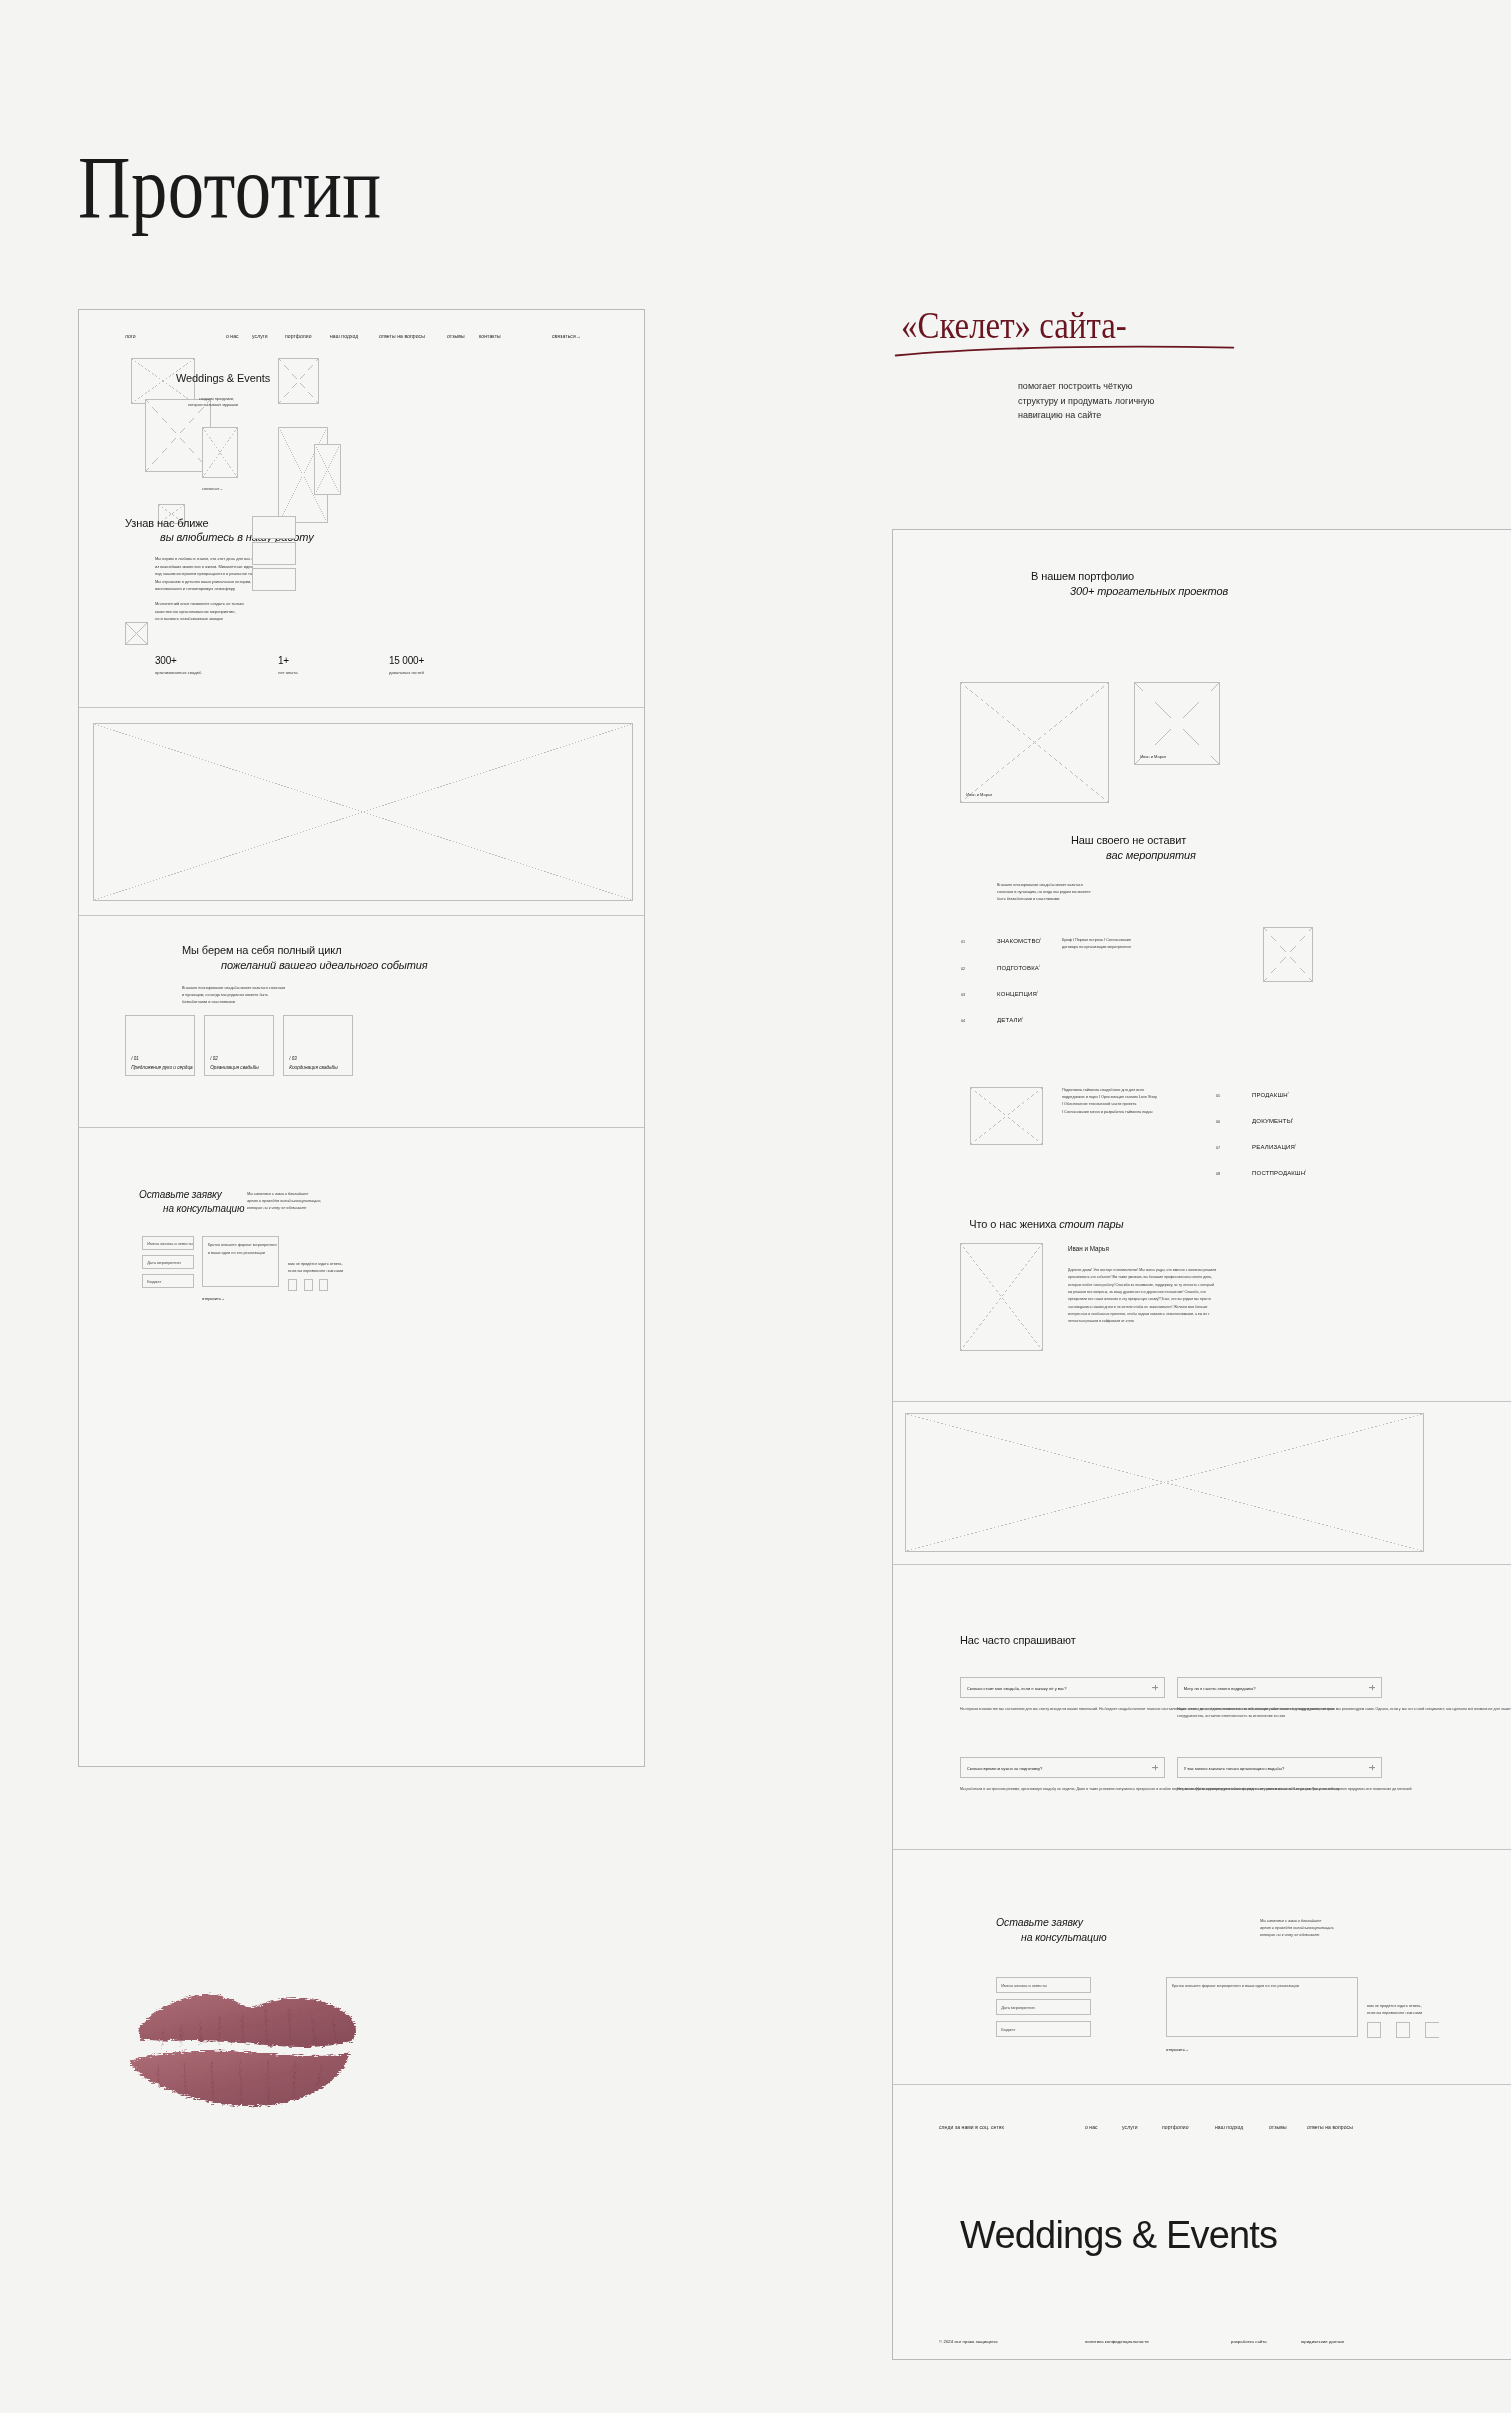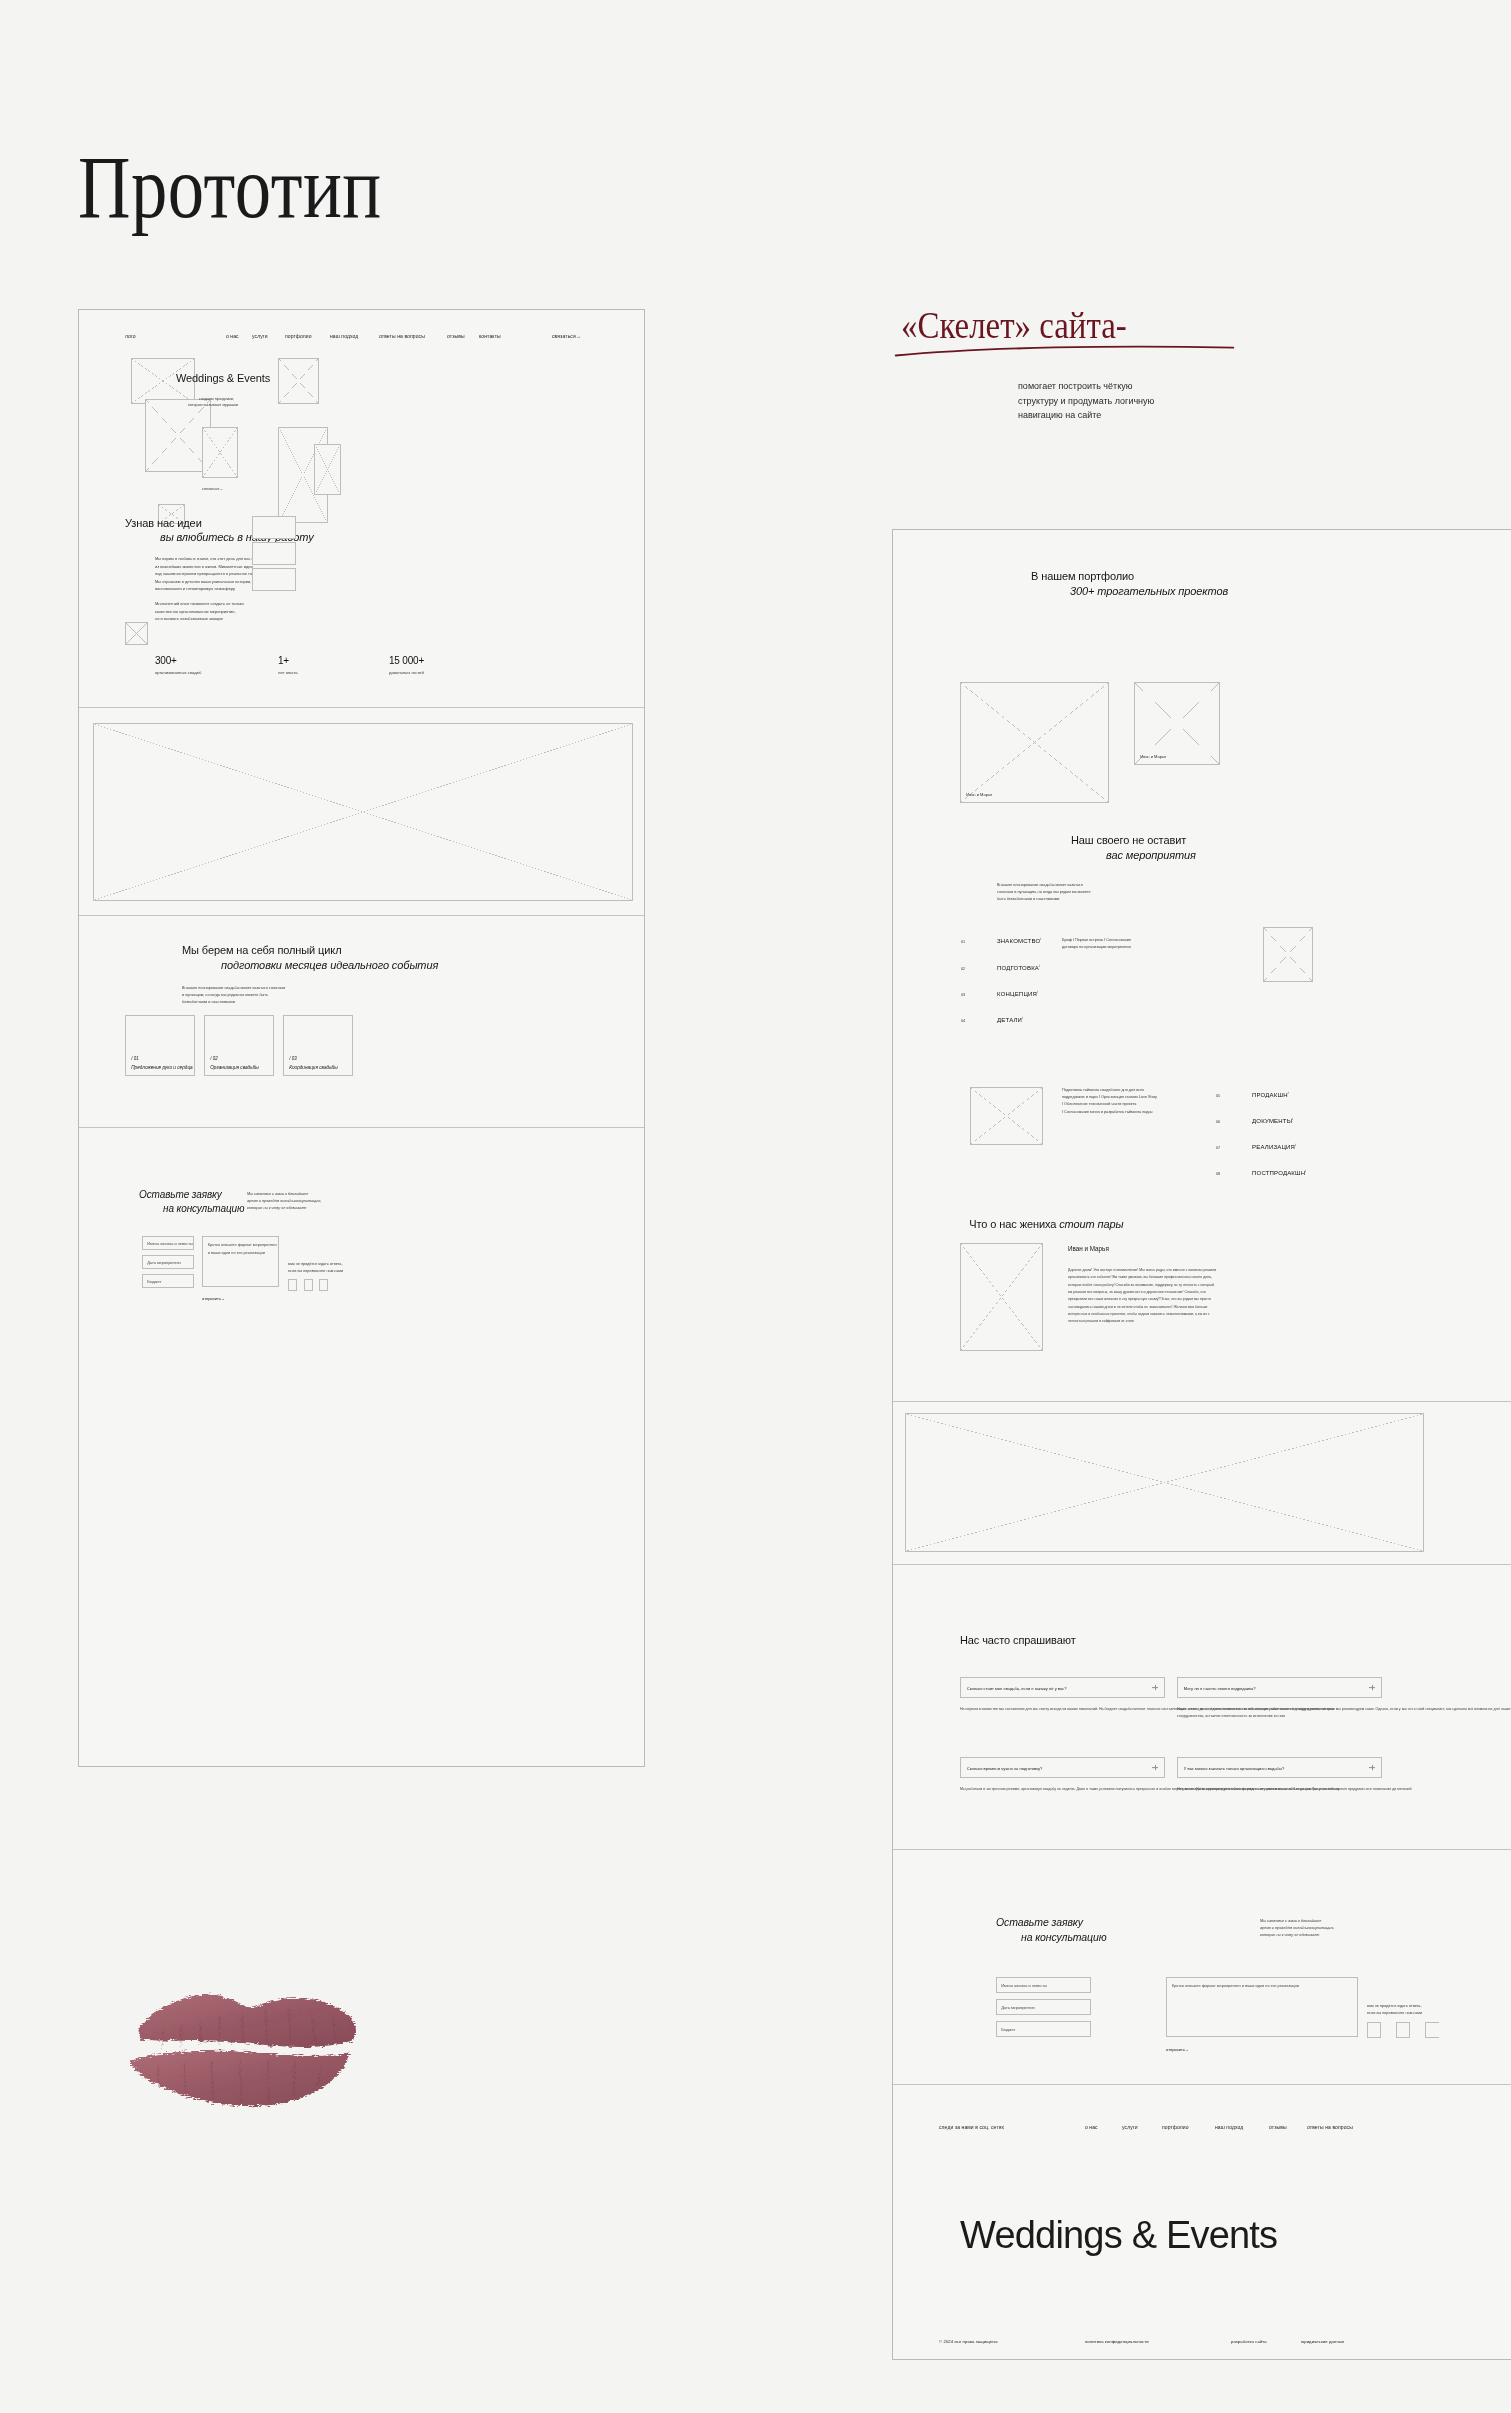--- a/index.html
+++ b/index.html
@@ -164,21 +164,21 @@
   <div class="ph" style="left:79px; top:194px; width:27px; height:20px;"></div>
   <div class="ph" style="left:199px; top:48px; width:41px; height:46px;"></div>
   <div class="ph" style="left:199px; top:117px; width:50px; height:96px;"></div>
   <div class="ph" style="left:235px; top:134px; width:27px; height:51px;"></div>
 
   <div class="t h-reg" style="left:97px; top:62px;">Weddings &amp; Events</div>
   <div class="t micro" style="left:120px; top:86px;">создаем праздники,</div>
   <div class="t micro" style="left:109px; top:92px;">которые вызывают мурашки</div>
   <div class="t micro" style="left:123px; top:176px;">связаться→</div>
 
-  <div class="t h-reg" style="left:46px; top:207px;">Узнав нас идеи</div>
+  <div class="t h-reg" style="left:46px; top:207px;">Узнав нас ближе</div>
   <div class="t h-ital" style="left:81px; top:221px;">вы влюбитесь в нашу работу</div>
   <div class="t body-xs" style="left:76px; top:245px;">Мы верим в любовь и знаем, что этот день для вас один
 из важнейших моментов в жизни. Мимолётные идеи
 под нашим контролем превращаются в реальное торжество.
 Мы отражаем в деталях ваши уникальные истории, создавая
 воспоминания и неповторимую атмосферу</div>
   <div class="t body-xs" style="left:76px; top:290px;">Многолетний опыт позволяет создать не только
 качественно организованное мероприятие,
 но и вызвать незабываемые эмоции</div>
 
@@ -192,21 +192,21 @@
   <div class="t stat-num" style="left:199px; top:345px;">1+</div>
   <div class="t stat-cap" style="left:199px; top:360px;">лет опыта</div>
   <div class="t stat-num" style="left:310px; top:345px;">15 000+</div>
   <div class="t stat-cap" style="left:310px; top:360px;">довольных гостей</div>
 
   <div class="band" style="top:397px;"></div>
   <div class="ph" style="left:13.6px; top:413px; width:540px; height:178px;"></div>
   <div class="band" style="top:605px;"></div>
 
   <div class="t h-reg" style="left:103px; top:634px;">Мы берем на себя полный цикл</div>
-  <div class="t h-ital" style="left:142px; top:649px;">подготовки месяцев идеального события</div>
+  <div class="t h-ital" style="left:142px; top:649px;">пожеланий вашего идеального события</div>
   <div class="t micro" style="left:103px; top:675px;">Вначале планирование свадьбы может казаться сложным
 и пугающим, но когда мы рядом вы можете быть
 беззаботными и счастливыми</div>
 
   <div class="card" style="left:46px; top:705px; width:70px; height:61px;">
     <div class="card-num">/ 01</div>
     <div class="card-title">Предложение руки и сердца</div>
   </div>
   <div class="card" style="left:125px; top:705px; width:70px; height:61px;">
     <div class="card-num">/ 02</div>

